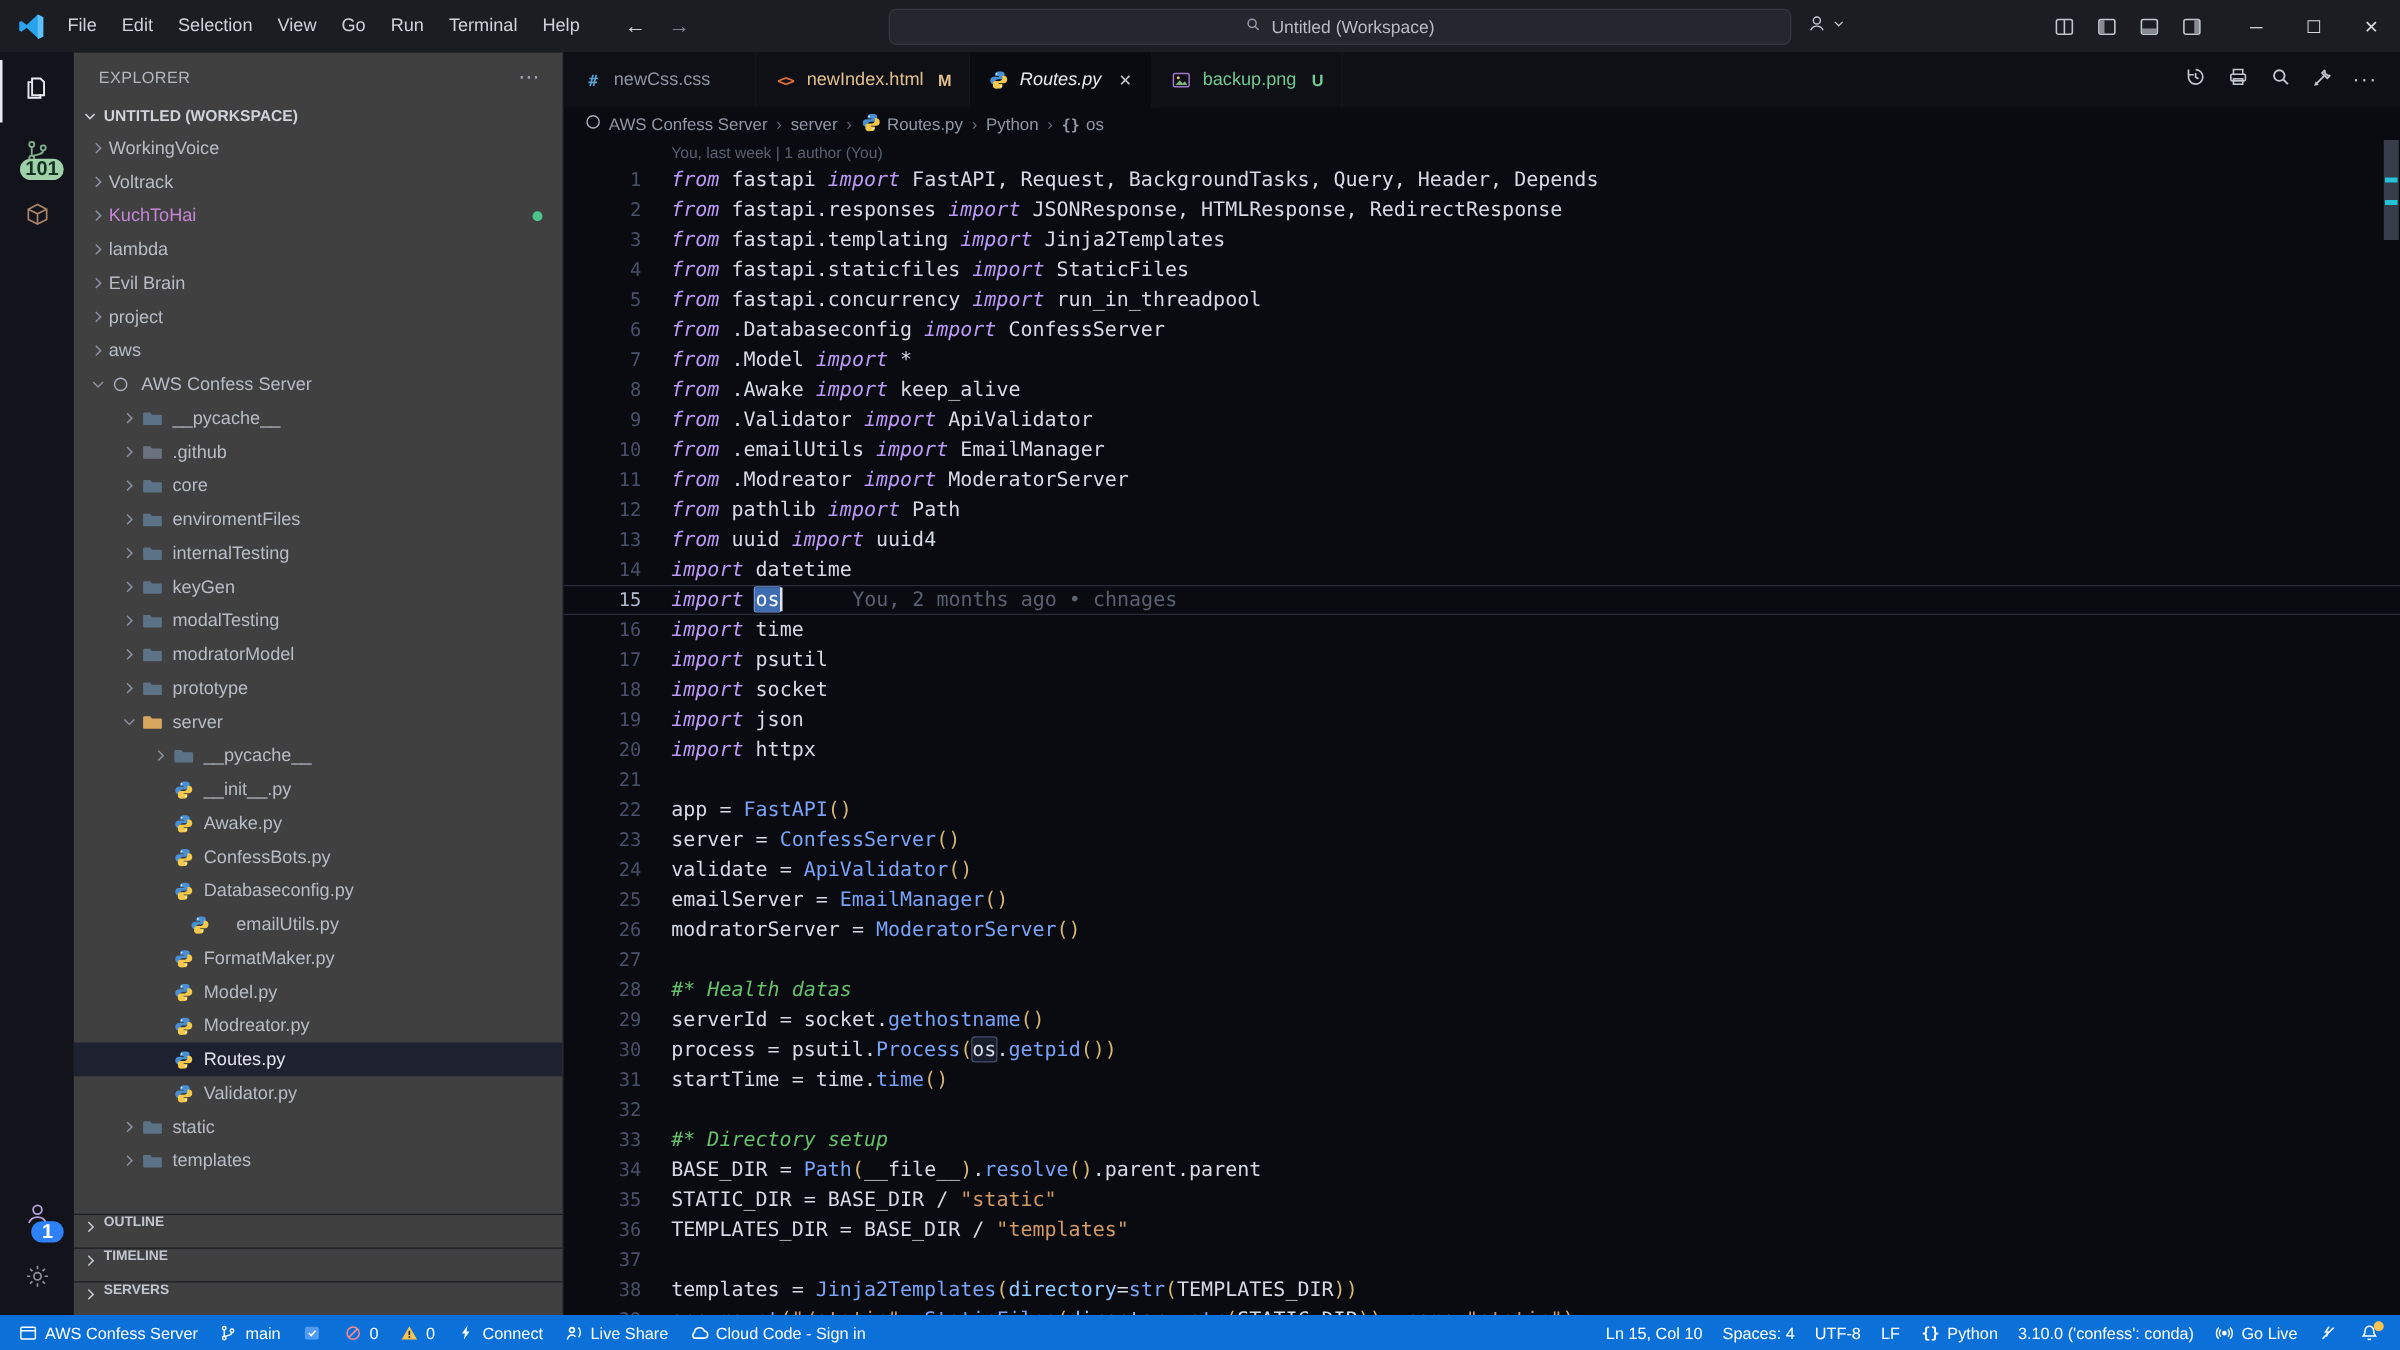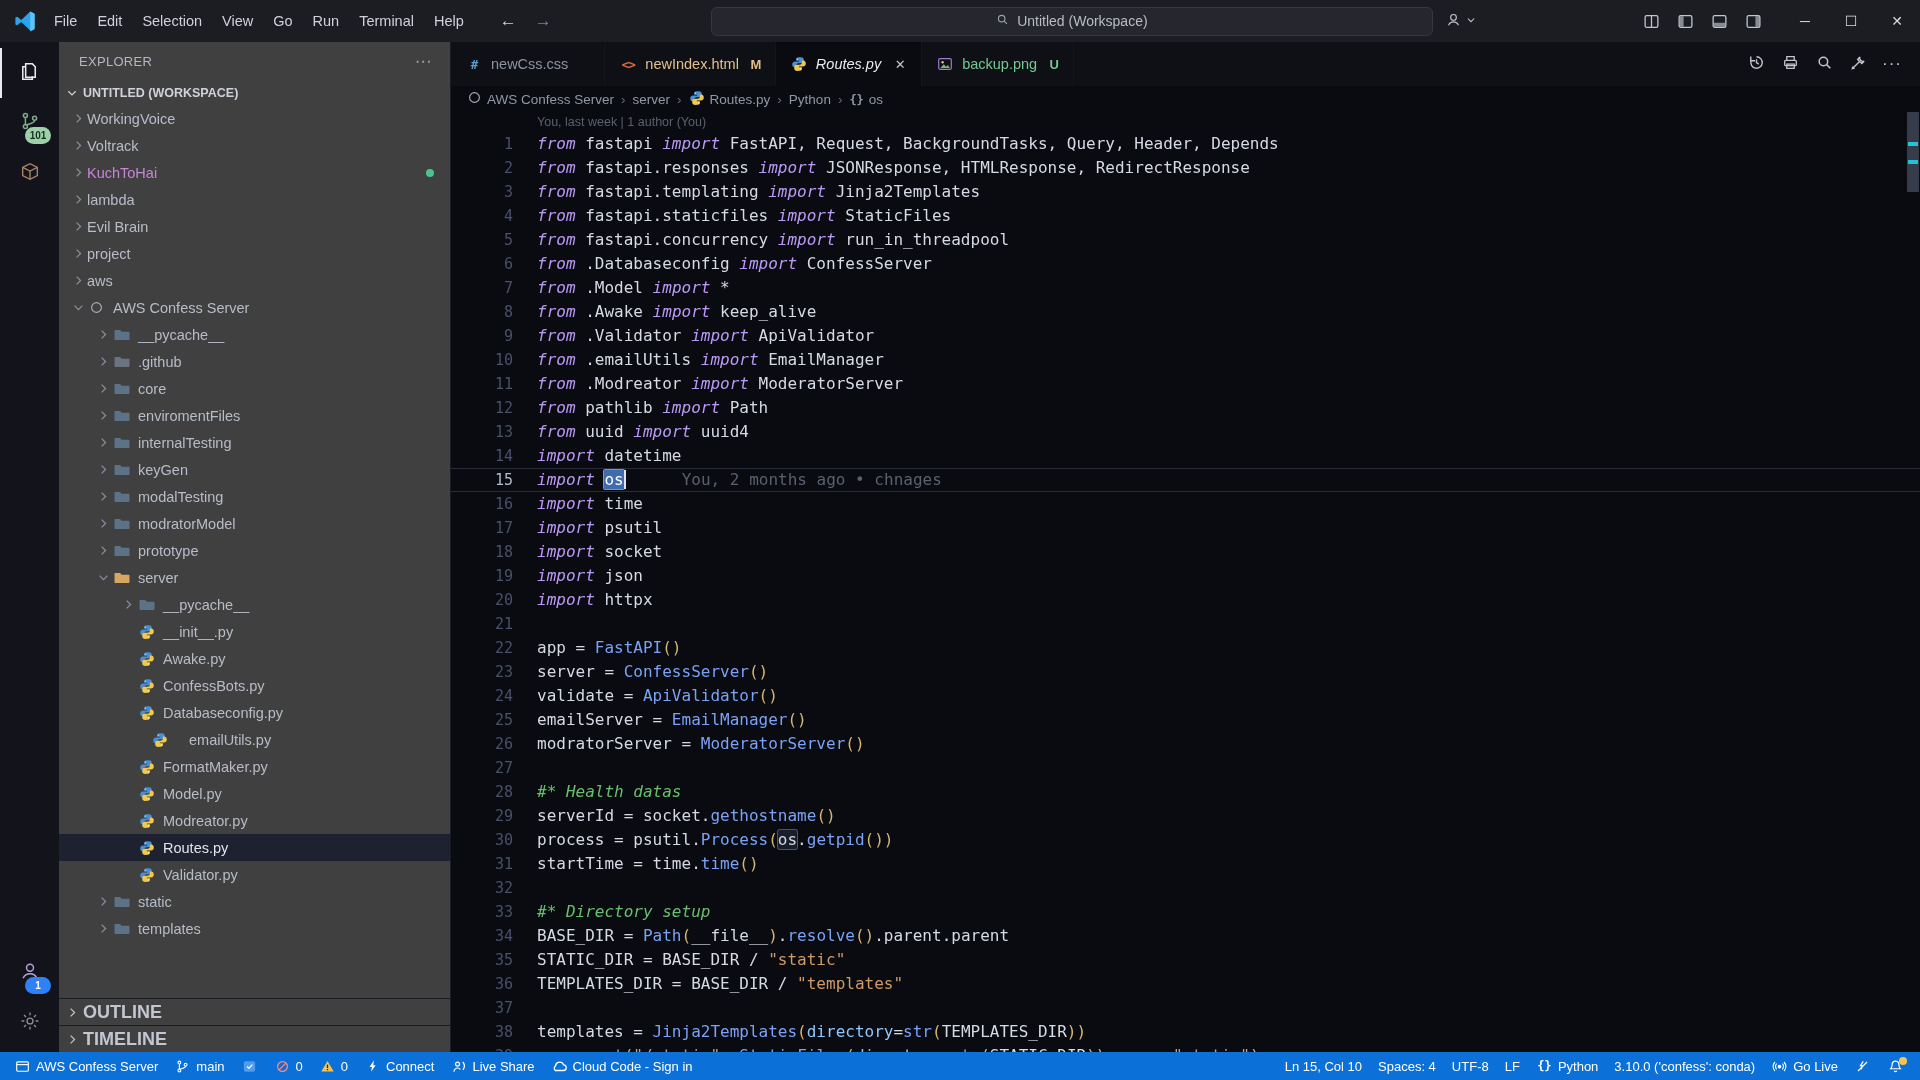--- a/index.html
+++ b/index.html
@@ -26,37 +26,37 @@
   
   .main{flex:1;display:flex;min-height:0;}
 
   
   .activitybar{width:59px;flex:none;background:#13141b;display:flex;flex-direction:column;
     justify-content:space-between;padding:6px 0 4px;}
   .ab-group{display:flex;flex-direction:column;}
   .ab-icon{width:59px;height:50px;display:grid;place-items:center;color:#8a8f9c;position:relative;}
   .ab-icon.active{color:#e9eaee;box-shadow:inset 2px 0 0 #e9eaee;}
   .ab-badge{position:absolute;right:8px;bottom:4px;min-width:18px;height:17px;border-radius:10px;
-    font-size:10px;font-weight:700;display:grid;place-items:center;padding:0 4px;}
+    font-size:16px;font-weight:700;display:grid;place-items:center;padding:0 4px;}
 
   
   .sidebar{width:391px;flex:none;background:#404040;border-right:1px solid #1a1c24;display:flex;flex-direction:column;}
   .sb-header{height:38px;flex:none;display:flex;align-items:center;justify-content:space-between;
     padding:0 18px 0 20px;font-size:13px;color:#b3b7c2;letter-spacing:.3px;}
   .sb-more{font-size:17px;color:#9aa0ae;}
   .sb-section{height:25px;flex:none;display:flex;align-items:center;font-weight:700;font-size:12.5px;
     color:#cfd2da;padding-left:4px;gap:2px;}
   .tree{flex:1;overflow:hidden;font-size:14.5px;}
   .row{height:27px;display:flex;align-items:center;color:#b7bcc6;position:relative;white-space:nowrap;}
   .row.selected{background:#1e2130;color:#e2e5ec;}
   .chev{width:18px;height:18px;display:grid;place-items:center;flex:none;color:#8a90a0;}
   .ficon{width:19px;height:18px;display:grid;place-items:center;flex:none;margin-right:7px;}
   .gitdot{position:absolute;right:16px;top:10px;width:8px;height:8px;border-radius:50%;}
   .sb-bottom{flex:none;}
-  .srow{height:26px;display:flex;align-items:center;font-weight:700;font-size:18px;color:#c2c6d0;
+  .srow{height:26px;display:flex;align-items:flex-start;font-weight:700;font-size:11px;color:#c2c6d0;
     border-top:1px solid #1a1c24;gap:2px;padding-left:4px;}
 
   
   .editor{flex:1;display:flex;flex-direction:column;min-width:0;background:#0a0b10;}
   .tabbar{height:44px;flex:none;display:flex;background:#0f1016;}
   .tabs{display:flex;}
   .tab{display:flex;align-items:center;gap:8px;padding:0 10px 0 14px;font-size:14.5px;color:#8d93a0;
     border-right:1px solid #15161c;}
   .tab.active{background:#0a0b10;color:#e8eaef;}
   .tablabel.italic{font-style:italic;}
@@ -616,20 +616,28 @@
             </span>
             <span>OUTLINE</span>
           </div>
           <div class="srow">
             <span class="chev">
               <svg width="15" height="15" viewBox="0 0 16 16">
                 <path d="M6 3.8 10.2 8 6 12.2" fill="none" stroke="#c2c6d0" stroke-width="1.3"></path>
               </svg>
             </span>
             <span>TIMELINE</span>
+          </div>
+          <div class="srow">
+            <span class="chev">
+              <svg width="15" height="15" viewBox="0 0 16 16">
+                <path d="M6 3.8 10.2 8 6 12.2" fill="none" stroke="#c2c6d0" stroke-width="1.3"></path>
+              </svg>
+            </span>
+            <span>SERVERS</span>
           </div>
         </div>
     </aside>
 
     <section class="editor">
       <div class="tabbar">
         <div class="tabs">
             <div class="tab">
               <span class="tabicon">
                 <span class="txticon" style="color:#5a9fd4">#</span>

